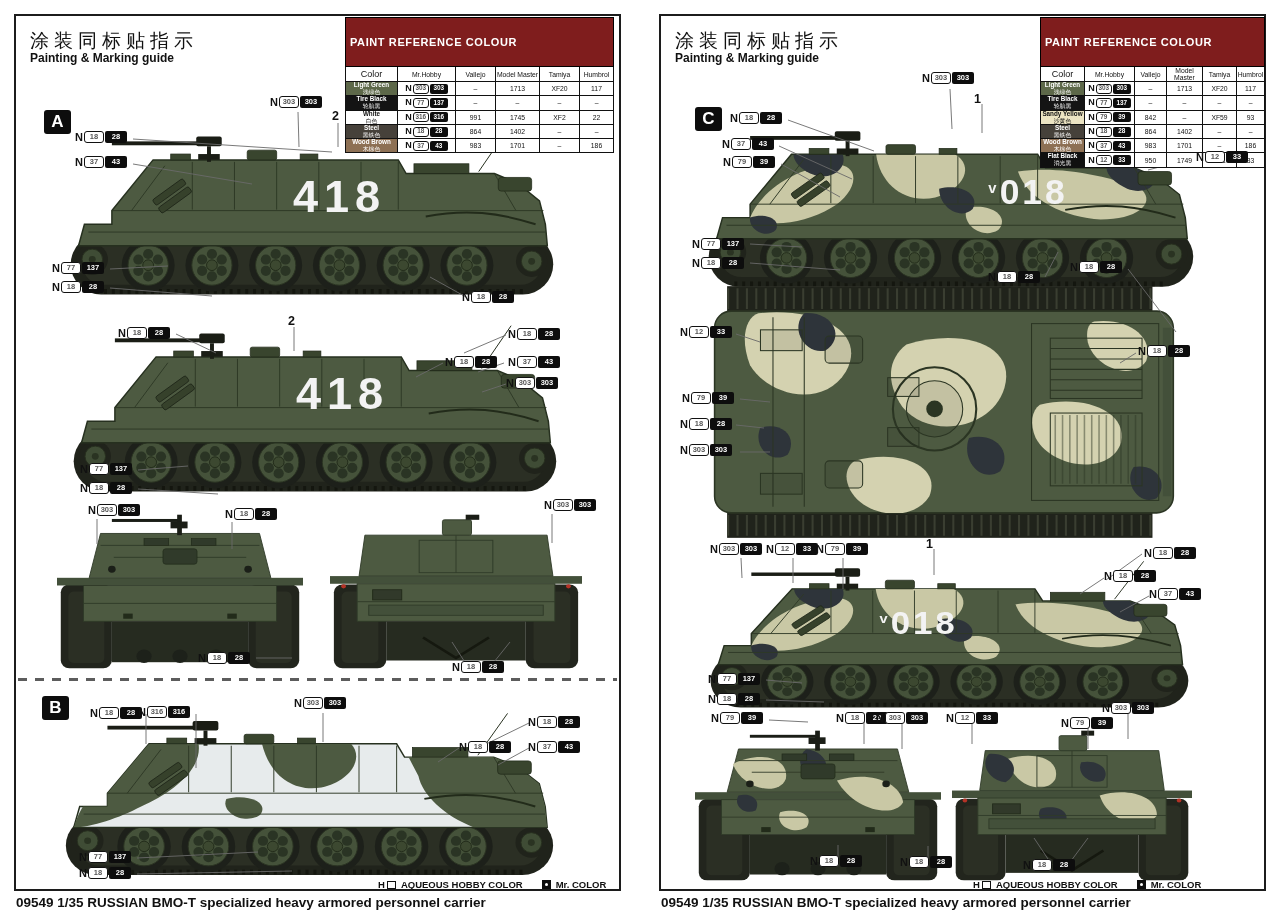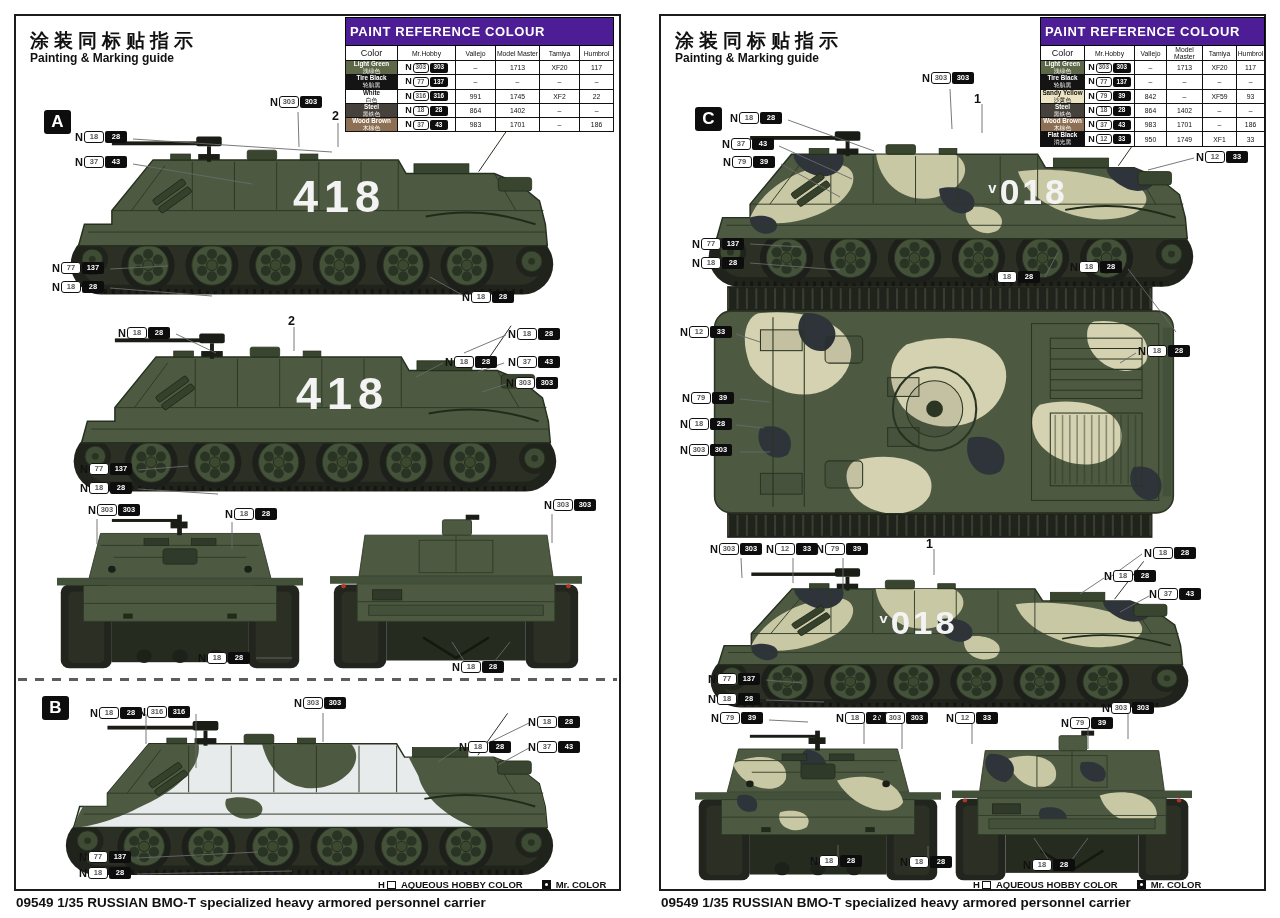--- a/index.html
+++ b/index.html
@@ -1,36 +1,36 @@
 <!DOCTYPE html>
 <html><head>
 <meta charset="utf-8">
 <style>
   *{margin:0;padding:0;box-sizing:border-box}
   html,body{width:1280px;height:918px;background:#fff;overflow:hidden;
     font-family:"Liberation Sans",sans-serif;color:#111}
   #stage{position:relative;width:1280px;height:918px;background:#fff}
   .page{position:absolute;border:2px solid #1c1c1c;background:#fff}
   .page-title{position:absolute;z-index:6;line-height:1.15}
-  .page-title .cn{font-size:19px;font-weight:700;letter-spacing:5px}
+  .page-title .cn{font-size:19px;font-weight:400;letter-spacing:5px}
   .page-title .en{font-size:12px;font-weight:700}
   .badge{position:absolute;width:27px;height:24px;background:#0d0d0d;color:#fff;
     font-weight:700;font-size:17px;display:flex;align-items:center;justify-content:center;
     border-radius:3px;z-index:6}
   .caption{position:absolute;font-size:13.5px;font-weight:700;z-index:6;white-space:nowrap}
   .vlabel{position:absolute;font-size:12.5px;font-weight:700;z-index:6}
   .dashsep{position:absolute;height:3px;z-index:4;
     background:repeating-linear-gradient(90deg,#5c5c5c 0 9px,transparent 9px 17px)}
   
   .ptable{position:absolute;border-collapse:collapse;background:#fff;z-index:7;table-layout:fixed;
     border:1.5px solid #111}
   .ptable th,.ptable td{border:1px solid #111;text-align:center;vertical-align:middle;
     font-size:6.8px;padding:0;overflow:hidden}
-  .ptable .hdrbar{background:#4c1d95;color:#fff;font-size:13px;font-weight:700;text-align:left;
-    padding:6px 4px;letter-spacing:.6px;border:1.5px solid #000}
+  .ptable .hdrbar{background:#7f1d1d;color:#fff;font-size:11px;font-weight:700;text-align:left;
+    padding:18px 4px;letter-spacing:.6px;border:1.5px solid #000}
   .ptable .colhead th{font-size:6.8px;font-weight:400;height:15px}
   .ptable .colhead th:first-child{font-size:9px}
   .ptable td{height:14px}
   .ptable.compact td{height:12px}
   .sw-en{font-size:6.3px;font-weight:700;line-height:1.1}
   .sw-cn{font-size:5.8px;line-height:1.1}
   
   .chip{display:inline-flex;align-items:center;white-space:nowrap;line-height:1}
   .chip-n{font-size:11px;font-weight:700;color:#111;margin-right:1px}
   .chip-w{display:inline-flex;align-items:center;justify-content:center;min-width:20px;height:12px;

